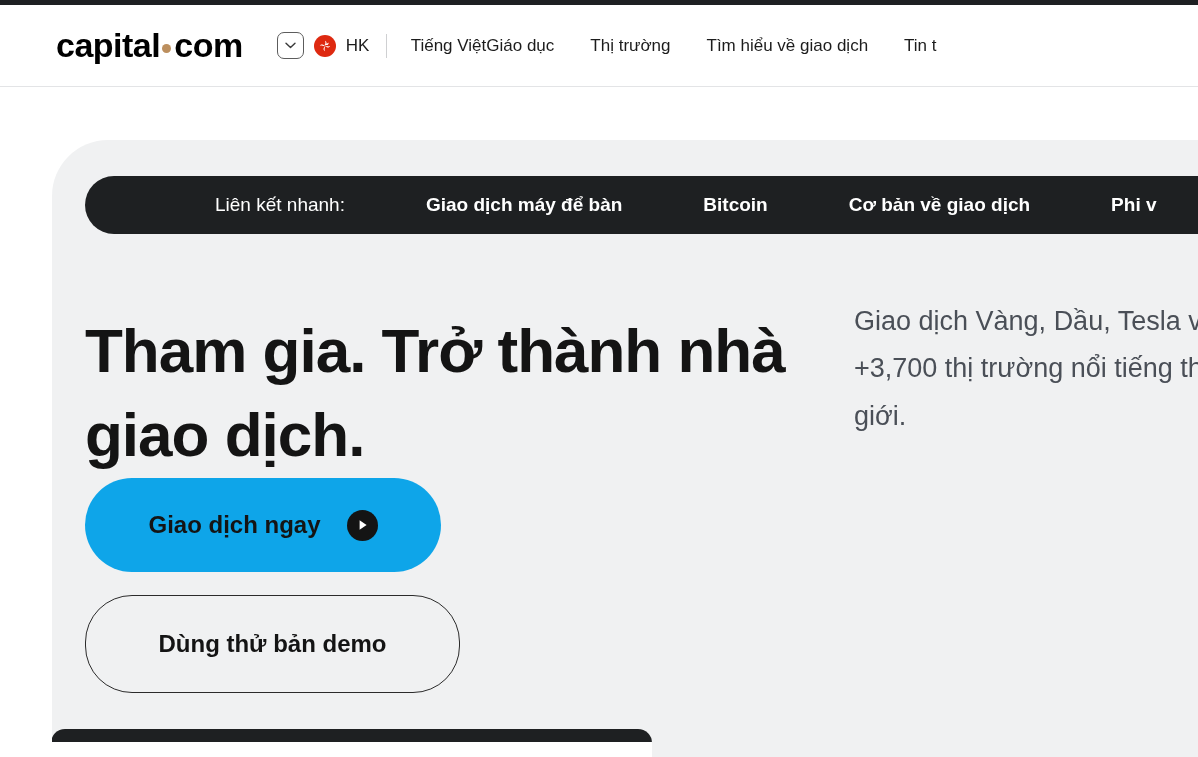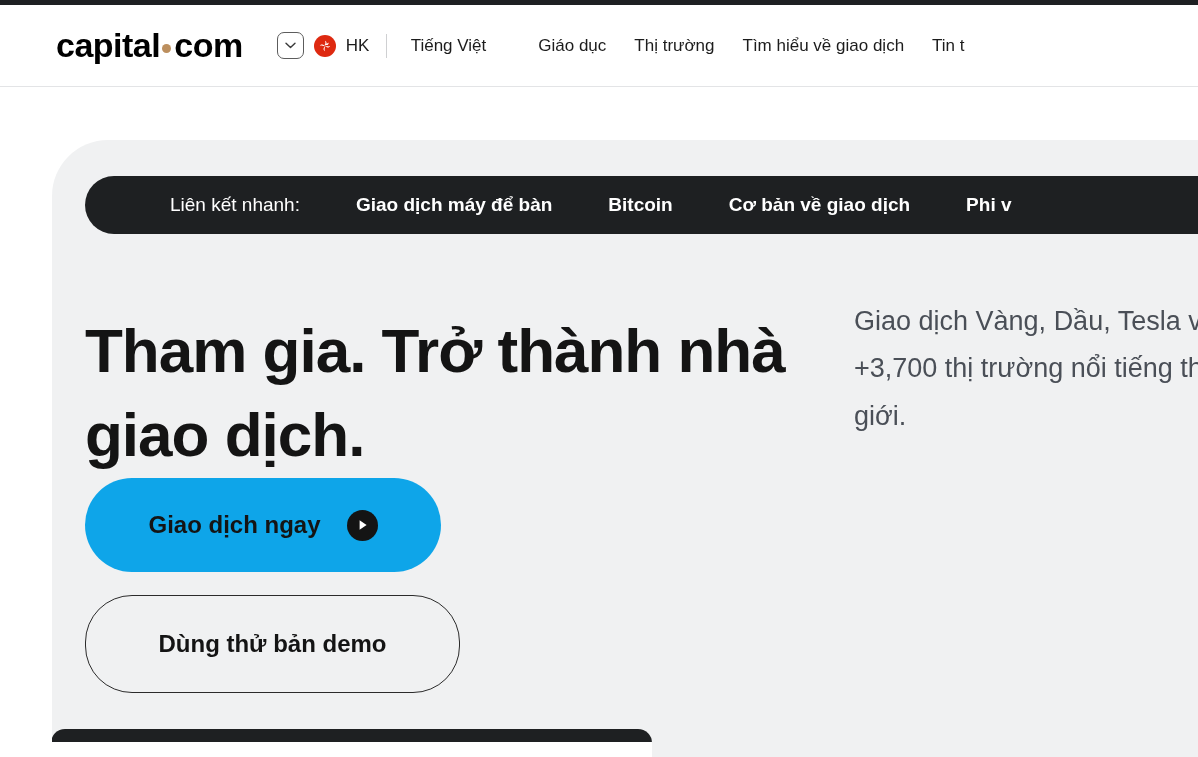--- a/index.html
+++ b/index.html
@@ -105,22 +105,21 @@
   }
   .lang {
     font-size: 17px;
     color: #1c1c1c;
     white-space: nowrap;
     cursor: pointer;
   }
 
   .nav {
     display: flex;
-    margin-left: 52px;
-    gap: 28px;
+    gap: 36px;
     white-space: nowrap;
   }
   .nav-item {
     font-size: 17px;
     color: #1c1c1c;
     cursor: pointer;
   }
 
   
   .hero-panel {
@@ -148,26 +147,28 @@
     align-items: center;
     padding-left: 85px;
     box-sizing: border-box;
     gap: 56px;
     white-space: nowrap;
   }
   .quick-label {
     color: #ffffff;
     font-size: 19px;
     font-weight: 400;
+    margin-left: 45px;
   }
   .quick-link {
     color: #ffffff;
     font-size: 19px;
     font-weight: 700;
     cursor: pointer;
+    margin-left: 25px;
   }
 
   
   .hero-headline {
     position: absolute;
     left: 33px;
     top: 127px;
     width: 730px;
     font-size: 62px;
     line-height: 1.36;

